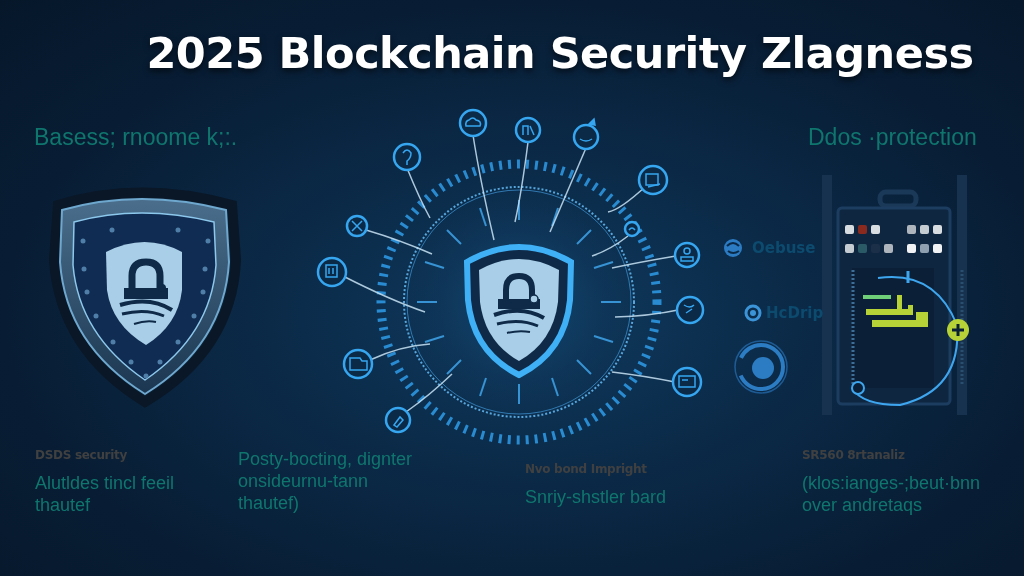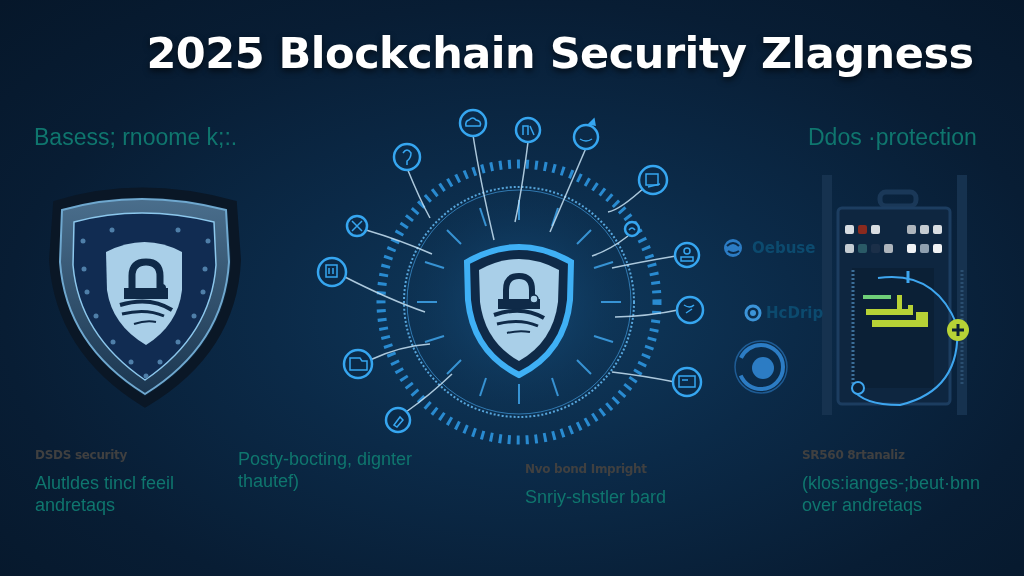--- a/index.html
+++ b/index.html
@@ -246,24 +246,25 @@
   <svg width="18" height="18" viewBox="0 0 18 18">
     <circle cx="9" cy="9" r="7" fill="none" stroke="#3c94d8" stroke-width="3"></circle>
     <circle cx="9" cy="9" r="3" fill="#3c94d8"></circle>
   </svg>
   <span>HcDrip</span>
 </div>
 
 <div class="feature f1">
   <div class="fh">DSDS security</div>
   <div class="fd">Alutldes tincl feeil</div>
-  <div class="fd">andretaqs</div>
+  <div class="fd">thautef</div>
 </div>
 <div class="feature f2">
   <div class="fd">Posty-bocting, dignter</div>
+  <div class="fd">onsideurnu-tann</div>
   <div class="fd">thautef)</div>
 </div>
 <div class="feature f3">
   <div class="fh">Nvo bond Impright</div>
   <div class="fd">Snriy-shstler bard</div>
 </div>
 <div class="feature f4">
   <div class="fh">SR560 8rtanaliz</div>
   <div class="fd">(klos:ianges-;beut·bnn</div>
   <div class="fd">over andretaqs</div>

